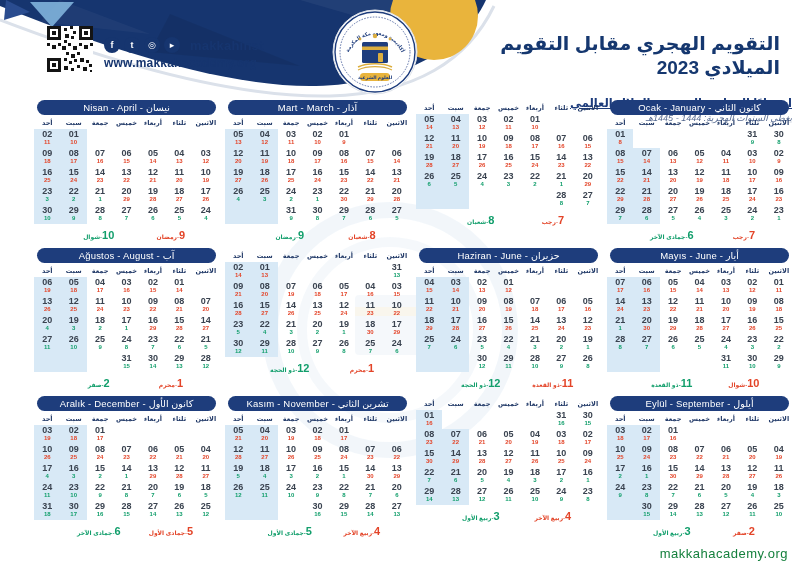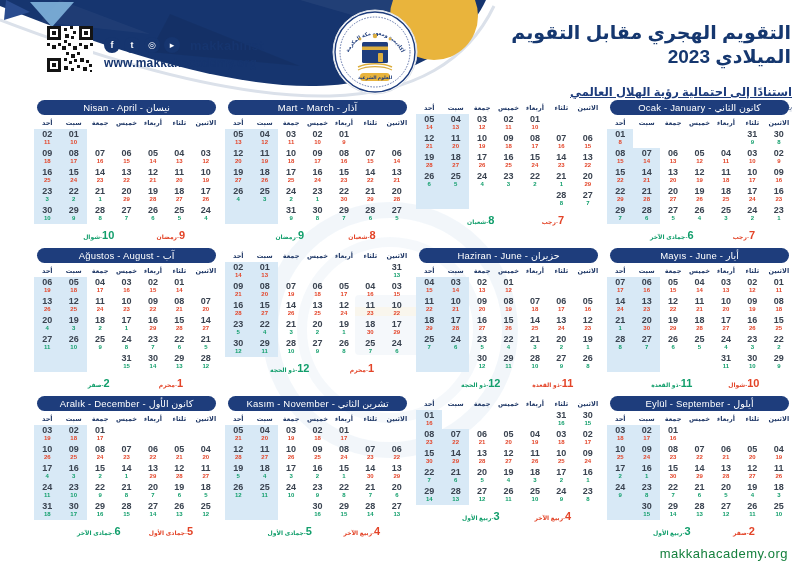--- a/index.html
+++ b/index.html
@@ -8,21 +8,21 @@
   
   .header{position:absolute;top:0;left:0;width:800px;height:100px;}
   .header svg.deco{position:absolute;top:0;left:0;}
   .qr{position:absolute;left:47px;top:26px;}
   .social-row{position:absolute;left:104px;top:37px;display:flex;align-items:center;gap:4px;}
   .sicon{width:16px;height:16px;border-radius:50%;background:#16356f;color:#fff;display:flex;
     align-items:center;justify-content:center;font-size:9px;font-weight:bold;line-height:1;}
   .handle{color:#16356f;font-size:13px;font-weight:600;margin-left:6px;letter-spacing:.2px;}
   .website{position:absolute;left:104px;top:56px;color:#16356f;font-size:12px;font-weight:600;letter-spacing:.2px;}
   .titles{position:absolute;right:8px;top:20px;width:360px;text-align:right;direction:rtl;}
-  .main-title{color:#15376f;font-size:19px;font-weight:bold;margin:1px;line-height:1.25;}
+  .main-title{color:#15376f;font-size:19px;font-weight:bold;margin:12px;line-height:1.25;}
   .subtitle{color:#1d3c7c;font-size:11px.5;font-size:11.5px;font-weight:600;margin-top:16px;text-decoration:underline;}
   .coverage{color:#54688f;font-size:9px;margin-top:3px;font-style:italic;}
   
   .watermark{position:absolute;left:255px;top:195px;width:270px;height:270px;opacity:.45;pointer-events:none;}
   
   .months-grid{position:absolute;top:100px;left:34px;width:758px;display:grid;
     grid-template-columns:repeat(4,185px);grid-auto-rows:140px;column-gap:6px;row-gap:8px;}
   .card{position:relative;}
   .card-title{height:15px;margin:0 3px;background:#1e3d7c;border-radius:9px;color:#fff;
     font-size:9.5px;font-weight:normal;display:flex;align-items:center;justify-content:center;

